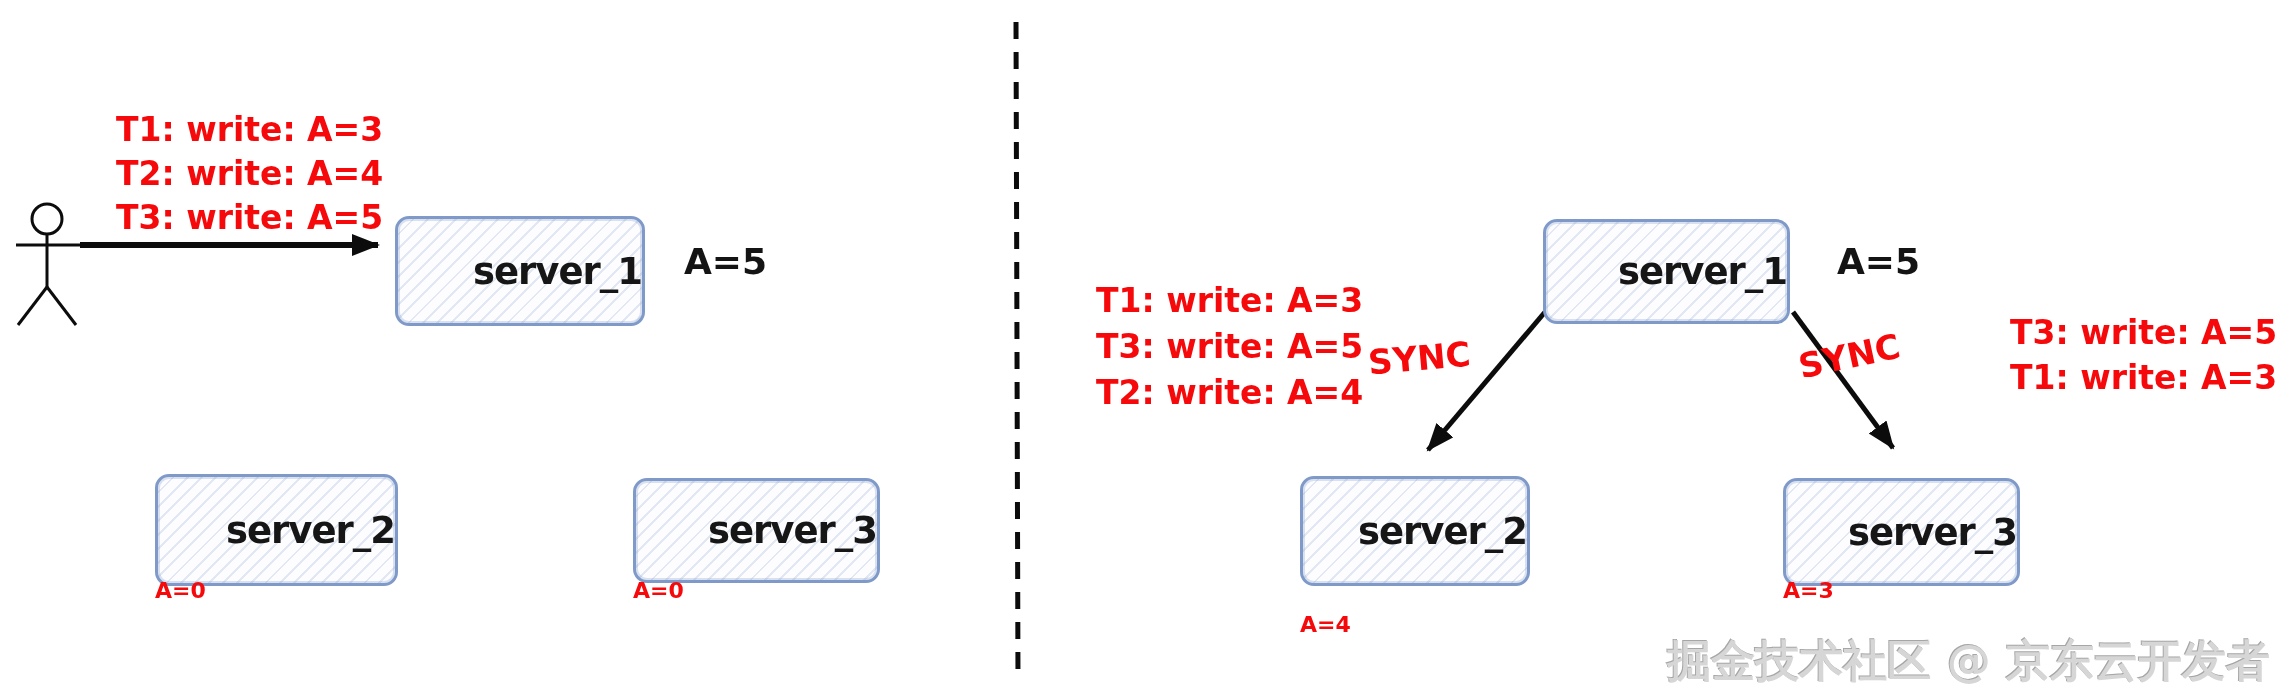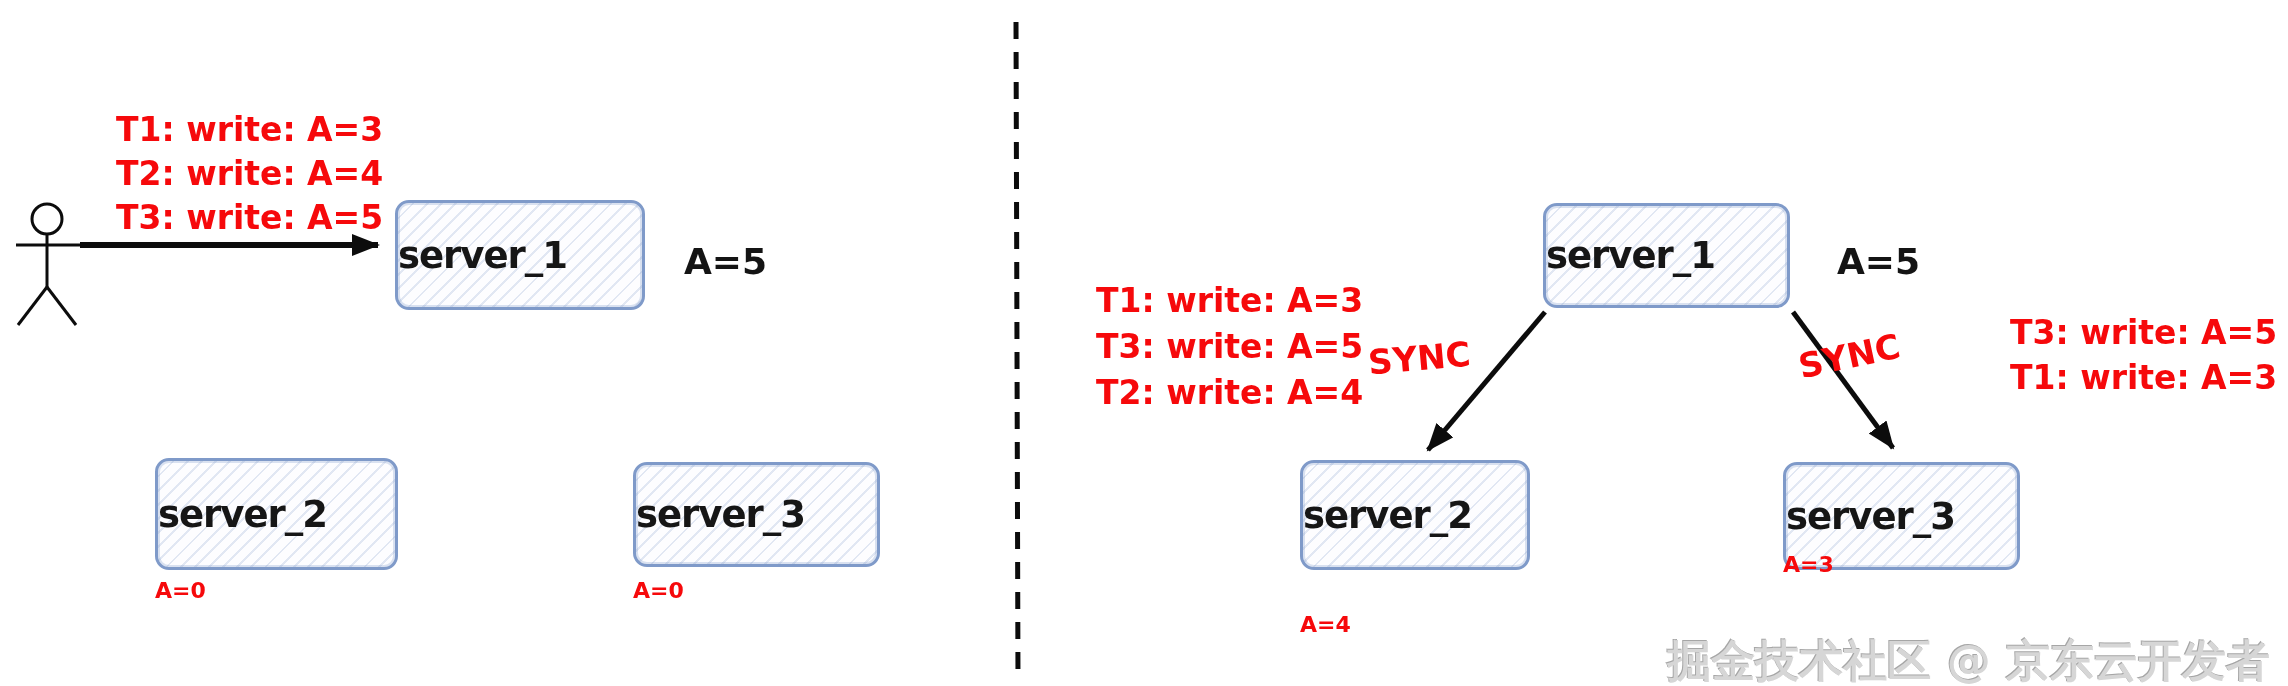--- a/index.html
+++ b/index.html
@@ -28,21 +28,22 @@
     background:
       repeating-linear-gradient(135deg,
         rgba(127,154,201,0.22) 0px,
         rgba(127,154,201,0.22) 2px,
         rgba(255,255,255,0) 2px,
         rgba(255,255,255,0) 10px),
       #fdfdff;
     box-shadow: inset 0 0 0 2px rgba(127,154,201,0.28);
     display: flex;
     align-items: center;
-    justify-content: flex-start;
+    justify-content: flex-end;
+    margin-top: 16px;
   }
   .server-label {
     font-size: 37px;
     font-weight: bold;
     color: #161616;
     letter-spacing: -1px;
   }
   .red-text { color: #f6090b; font-weight: bold; }
   .writes-block {
     position: absolute;
@@ -154,17 +155,17 @@
   </div>
 
   <div class="server-box" style="left:1300px; top:460px; width:230px; height:110px;">
     <span class="server-label">server_2</span>
   </div>
   <div class="value-red" style="left:1300px; top:612px; width:230px;">A=4</div>
 
   <div class="server-box" style="left:1783px; top:462px; width:237px; height:108px;">
     <span class="server-label">server_3</span>
   </div>
-  <div class="value-red" style="left:1783px; top:552px; width:237px;">A=3</div>
+  <div class="value-red" style="left:1783px; top:578px; width:237px;">A=3</div>
 
   <div class="watermark">掘金技术社区 @ 京东云开发者</div>
 
 </div>
 
 </body></html>

